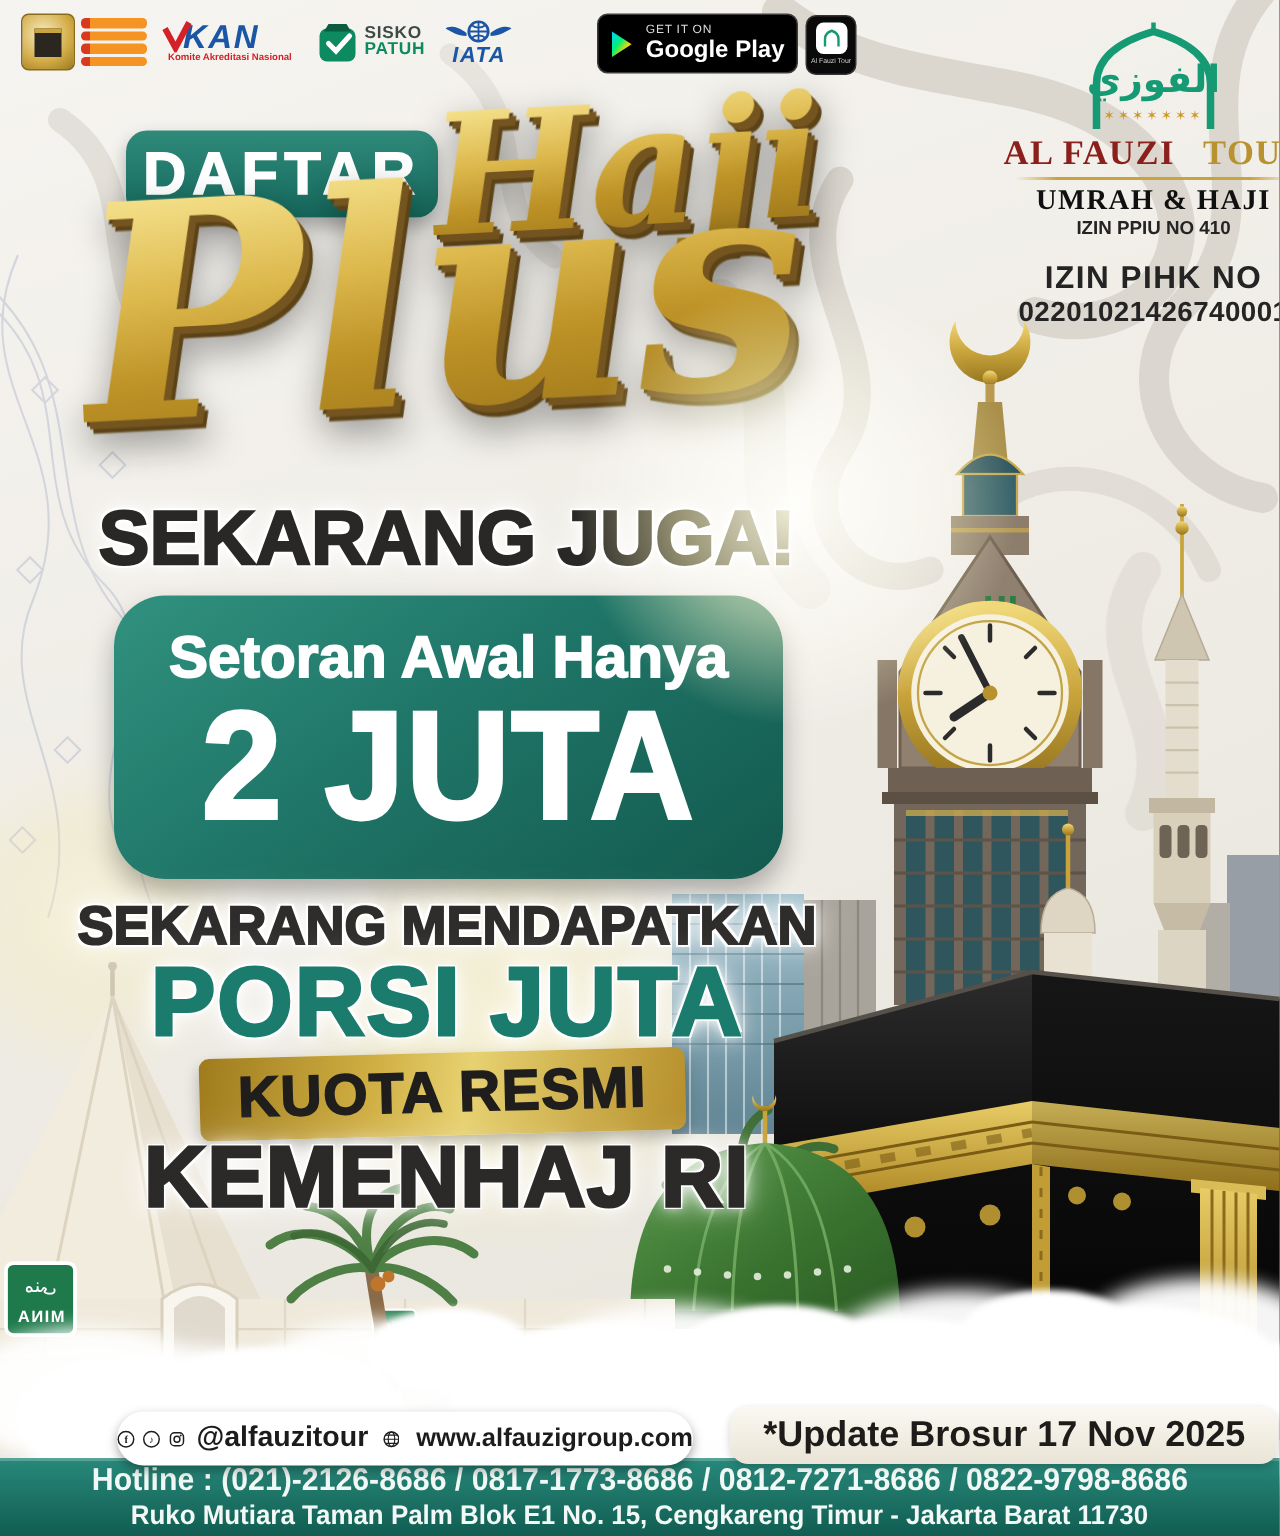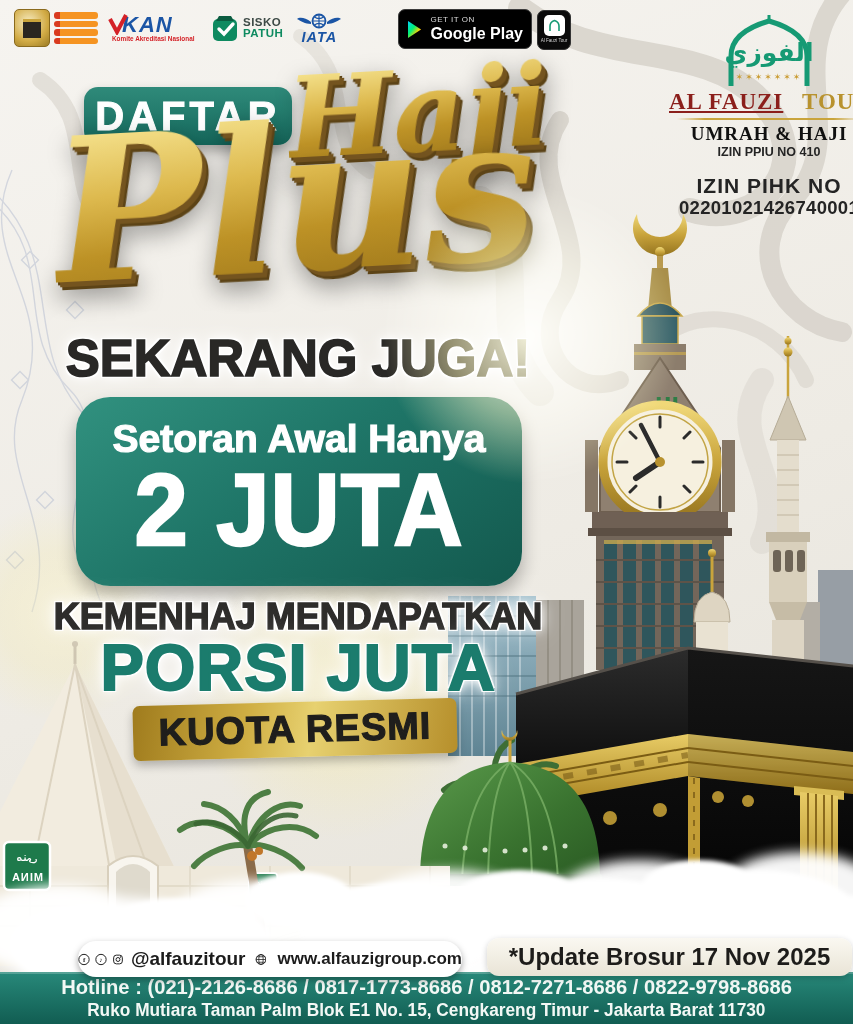--- a/index.html
+++ b/index.html
@@ -31,21 +31,21 @@
   #gp-badge .t{display:flex;flex-direction:column;line-height:1;}
   #gp-badge .t1{font-size:8px;color:#ddd;letter-spacing:.5px;}
   #gp-badge .t2{font-size:16px;color:#fff;font-weight:bold;margin-top:2px;white-space:nowrap;}
   #app-badge{left:537px;top:10px;width:34px;height:40px;background:#0a0a0a;border:1px solid #333;border-radius:7px;display:flex;flex-direction:column;align-items:center;z-index:3;box-sizing:border-box;padding-top:4px;}
   #app-badge .tile{width:21px;height:21px;background:#fff;border-radius:5px;display:flex;align-items:center;justify-content:center;}
   #app-badge .cap{font-size:4.6px;color:#cfcfcf;margin-top:2px;white-space:nowrap;}
   
   #brand{left:669px;top:14px;width:200px;text-align:center;z-index:3;line-height:1.08;}
   #brand .arabic-box{display:flex;justify-content:center;}
   #brand .brand-name{font-family:"Liberation Serif",serif;font-size:23px;font-weight:bold;letter-spacing:1px;margin-top:2px;white-space:nowrap;}
-  #brand .brand-name .red{color:#8b1f1b;text-decoration:underline;}
+  #brand .brand-name .red{color:#8b1f1b;}
   #brand .brand-name .gold{color:#b8922e;margin-left:12px;}
   #brand .rule{height:2px;background:linear-gradient(90deg,transparent,#c9a43c 15%,#c9a43c 85%,transparent);margin:3px 8px 4px;}
   #brand .tagline{font-family:"Liberation Serif",serif;font-size:19px;font-weight:bold;color:#101010;letter-spacing:1px;}
   #brand .lic1{font-size:12.5px;font-weight:bold;color:#242424;margin-top:2px;}
   #brand .lic2{font-size:21px;font-weight:bold;color:#242424;letter-spacing:1px;margin-top:15px;}
   #brand .lic3{font-size:18.5px;font-weight:bold;color:#242424;letter-spacing:.3px;}
   
   .z4{z-index:4;}
   #daftar-badge{left:84px;top:87px;width:208px;height:58px;border-radius:14px;
     background:linear-gradient(180deg,#2f8a7a,#15695d);box-shadow:0 6px 12px rgba(0,0,0,.3);
@@ -444,23 +444,24 @@
   <div id="daftar-badge" class="abs z4">DAFTAR</div>
   <div id="haji" class="abs z4 gold3d">Haji</div>
   <div id="plus" class="abs z4 gold3d">Plus</div>
   <div id="sekarang" class="abs z4 ctr halo">SEKARANG JUGA!</div>
 
   <div id="offer-box" class="abs z4">
     <div id="offer-caption">Setoran Awal Hanya</div>
     <div id="offer-amount">2 JUTA</div>
   </div>
 
-  <div id="langsung" class="abs z4 ctr halo">KEMENHAJ MENDAPATKAN</div>
+  <div id="langsung" class="abs z4 ctr halo">SEKARANG MENDAPATKAN</div>
   <div id="porsi" class="abs z4 ctr halo">PORSI JUTA</div>
   <div id="kuota-box" class="abs z4">KUOTA RESMI</div>
+  <div id="kemenhaj" class="abs z4 ctr halo">KEMENHAJ RI</div>
 
   <div id="flare" class="abs"></div>
 
   <div id="social-pill" class="abs">
     <svg width="21" height="21" viewBox="0 0 22 22">
       <circle cx="11" cy="11" r="9.5" fill="none" stroke="#1d1d1d" stroke-width="1.8"></circle>
       <text x="11.5" y="16" font-size="13" font-weight="bold" fill="#1d1d1d" text-anchor="middle" font-family="Liberation Serif">f</text>
     </svg>
     <svg width="21" height="21" viewBox="0 0 22 22">
       <circle cx="11" cy="11" r="9.5" fill="none" stroke="#1d1d1d" stroke-width="1.8"></circle>

